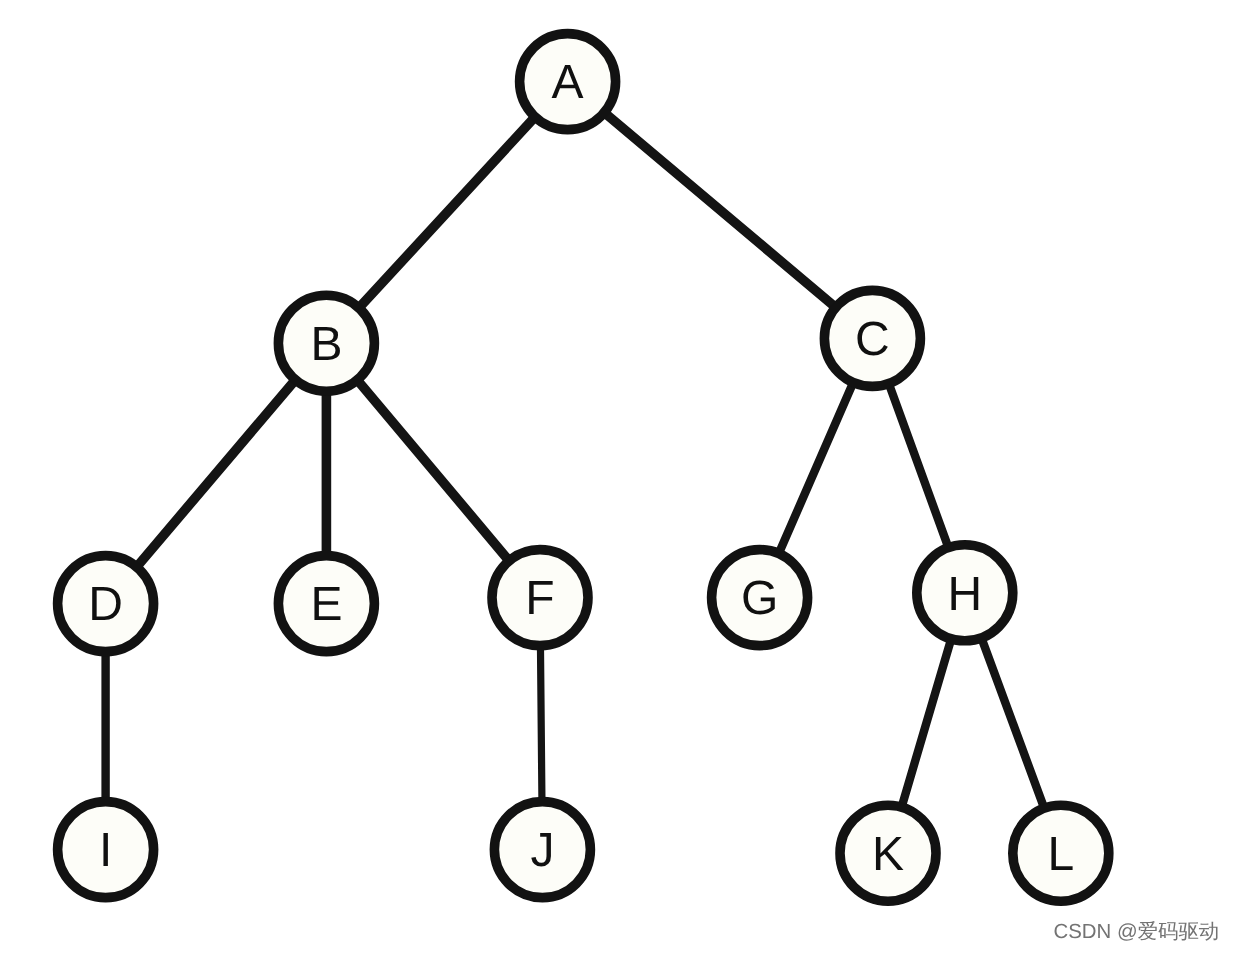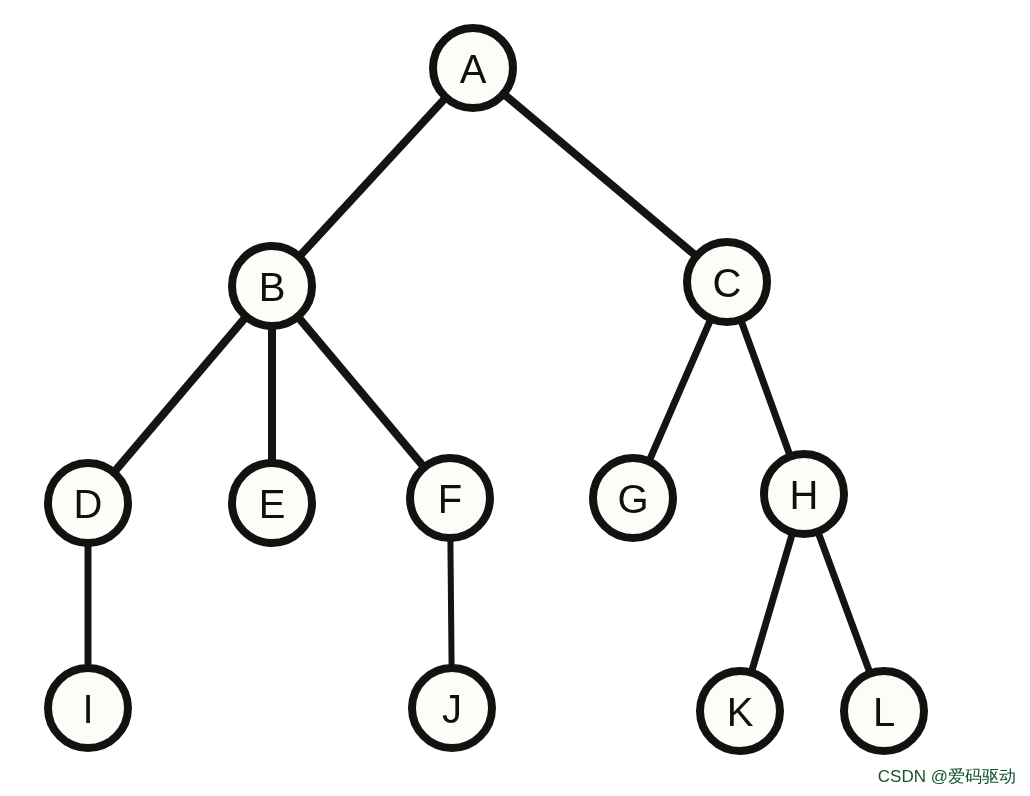--- a/index.html
+++ b/index.html
@@ -41,21 +41,21 @@
     font-family: "Liberation Sans", sans-serif;
     font-size: 40px;
     text-anchor: middle;
     dominant-baseline: central;
     letter-spacing: 0px;
   }
   #watermark {
     position: absolute;
     right: 14px;
     bottom: 8px;
-    color: #14532d;
+    color: #737373;
     font-family: "Liberation Sans", sans-serif;
     font-size: 17px;
     white-space: nowrap;
     user-select: none;
   }
 </style>
 </head>
 <body>
 
 <div id="canvas-wrap">

